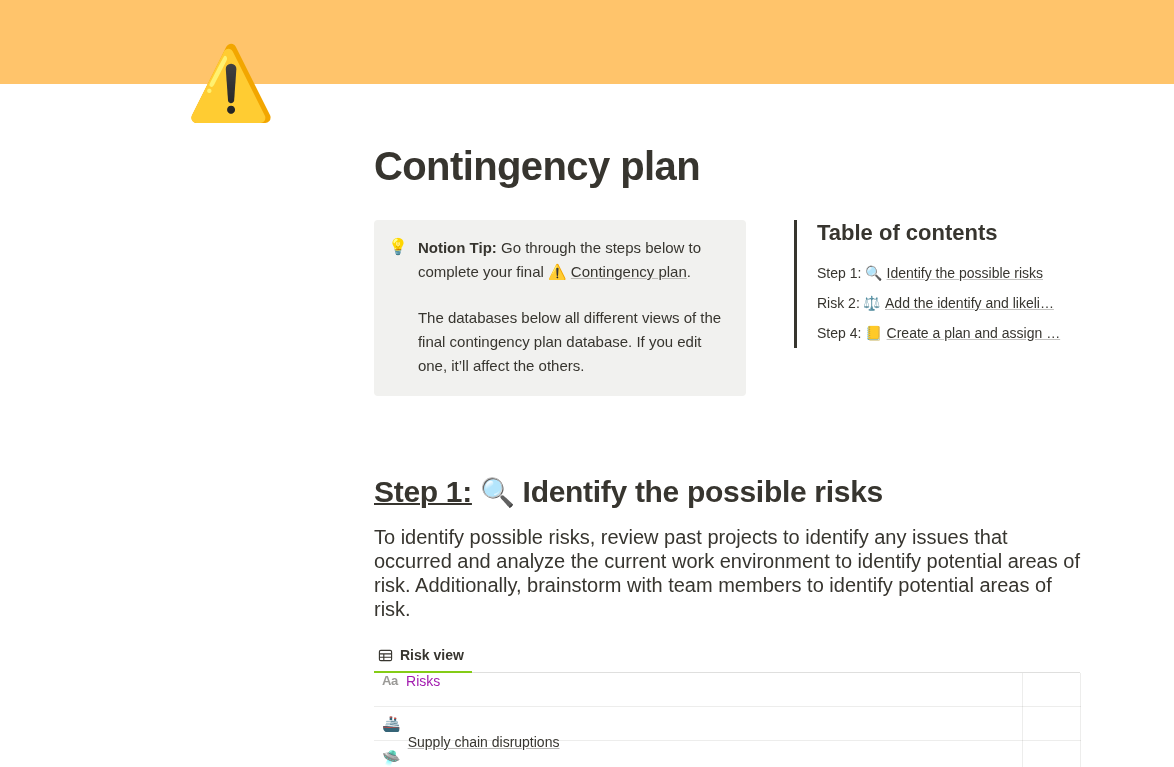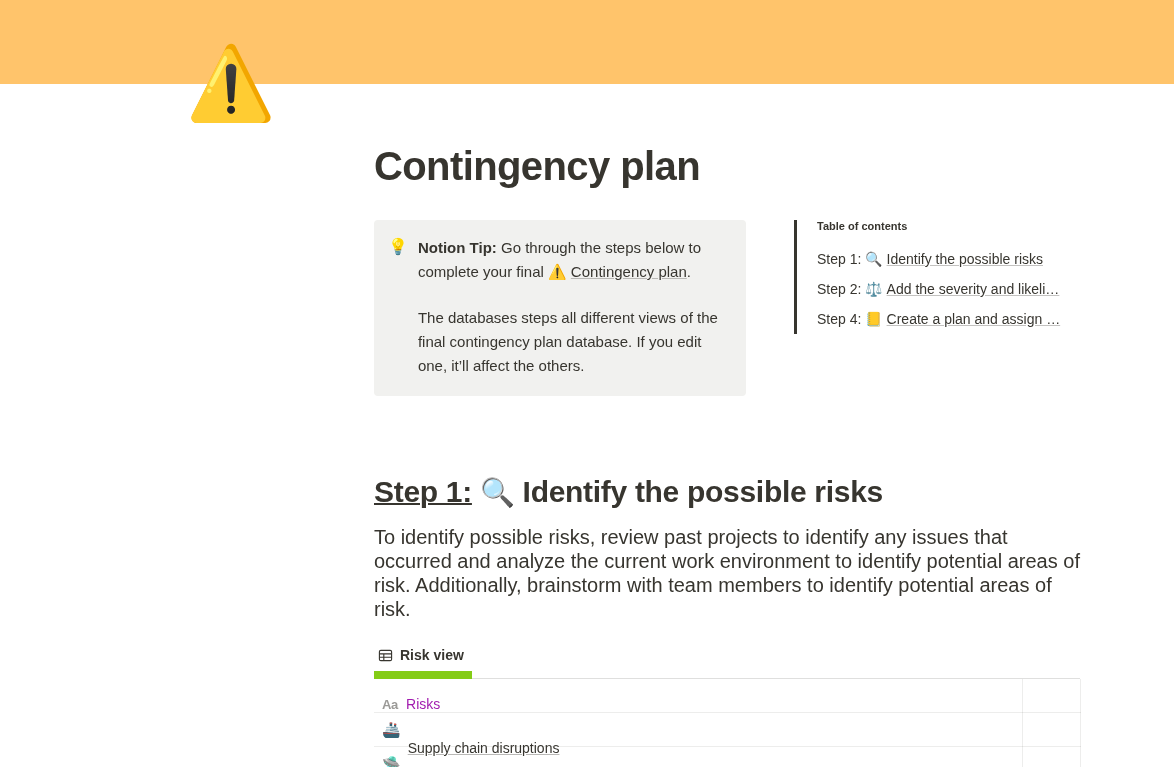--- a/index.html
+++ b/index.html
@@ -98,21 +98,21 @@
     text-decoration: underline;
     text-decoration-color: rgba(55,53,47,0.3);
   }
 
   
   .toc {
     border-left: 3px solid #37352f;
     padding-left: 20px;
   }
   .toc-title {
-    font-size: 11px;
+    font-size: 22px;
     font-weight: 700;
     margin: 0 0 12px 0;
     color: #37352f;
   }
   .toc-item {
     font-size: 14px;
     line-height: 30px;
     color: #37352f;
     white-space: nowrap;
     overflow: hidden;
@@ -154,21 +154,21 @@
     border-bottom: 1px solid rgba(55,53,47,0.16);
   }
   .db-tab {
     display: flex;
     align-items: center;
     gap: 7px;
     font-size: 14px;
     font-weight: 600;
     color: #37352f;
     padding: 4px 8px 8px 4px;
-    border-bottom: 8px solid #84cc16;
+    border-bottom: 2px solid #84cc16;
     margin-bottom: -1px;
   }
   .tab-icon { display: inline-flex; }
 
   .db-table {
     width: 706px;
     border-collapse: collapse;
     table-layout: fixed;
   }
   .db-table th, .db-table td {
@@ -177,21 +177,21 @@
     text-align: left;
     font-weight: 400;
     padding: 0;
   }
   .db-table th:first-child, .db-table td:first-child { border-left: 0; }
   .col-name { width: 648px; }
   .col-extra { width: 58px; }
 
   .th-cell {
     display: flex;
-    align-items: flex-end;
+    align-items: flex-start;
     gap: 8px;
     height: 33px;
     padding: 0 8px;
     font-size: 13px;
     color: #9b9a97;
   }
   .th-label { color: #a21caf; font-size: 14px; }
   .aa { font-size: 13px; color: #9b9a97; font-weight: 600; letter-spacing: -0.3px; }
 
   .td-cell {
@@ -225,35 +225,35 @@
 
       <div class="cols">
 
         <div class="col-left">
           <div class="callout">
             <div class="callout-icon">💡</div>
             <div class="callout-text">
               <p>
                 <span class="bold">Notion Tip:</span><span> Go through the steps below to complete your final </span><span>⚠️</span><span>&nbsp;</span><a class="inline-link" href="#">Contingency plan</a><span>.</span>
               </p>
-              <p>The databases steps all different views of the final contingency plan database. If you edit one, it’ll affect the others.</p>
+              <p>The databases below all different views of the final contingency plan database. If you edit one, it’ll affect the others.</p>
             </div>
           </div>
         </div>
 
         <div class="col-right">
           <div class="toc">
             <div class="toc-title">Table of contents</div>
 
             <div class="toc-item">
               <span>Step 1: </span><span>🔍</span><span>&nbsp;</span><span class="link">Identify the possible risks</span>
             </div>
 
             <div class="toc-item">
-              <span>Step 2: </span><span>⚖️</span><span>&nbsp;</span><span class="link">Add the severity and likeli…</span>
+              <span>Risk 2: </span><span>⚖️</span><span>&nbsp;</span><span class="link">Add the identify and likeli…</span>
             </div>
 
 
             <div class="toc-item">
               <span>Step 4: </span><span>📒</span><span>&nbsp;</span><span class="link">Create a plan and assign …</span>
             </div>
 
           </div>
         </div>
 

